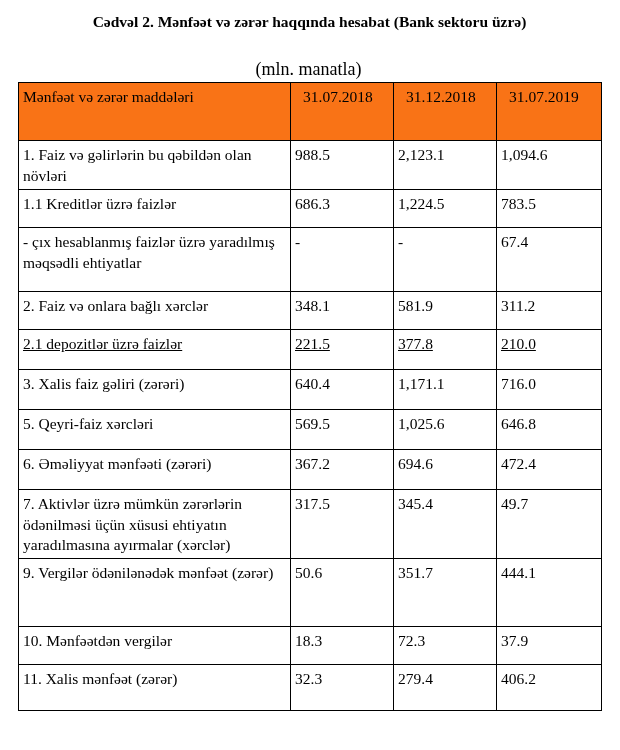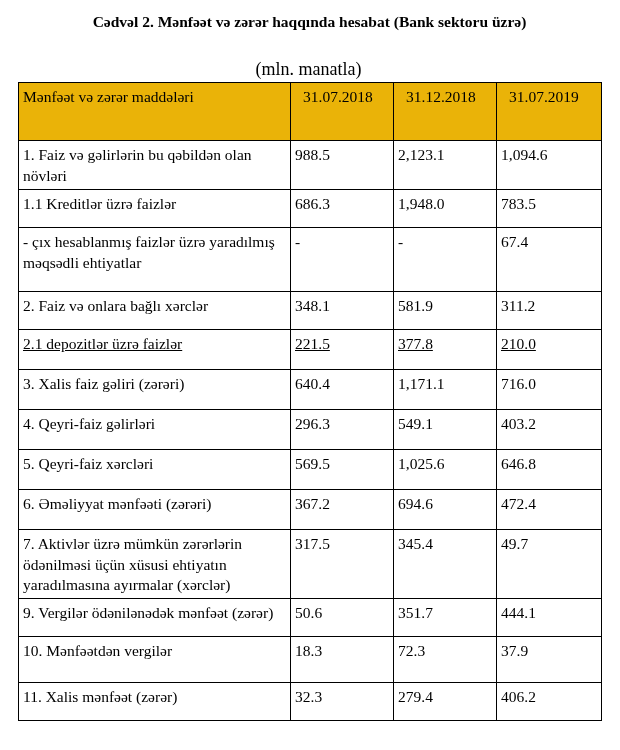--- a/index.html
+++ b/index.html
@@ -41,21 +41,21 @@
     border: 1px solid #000000;
     vertical-align: top;
     padding: 4px 4px 3px 4px;
     font-size: 15.5px;
     font-weight: normal;
     text-align: left;
     line-height: 1.32;
     overflow: hidden;
   }
   table.report thead th {
-    background: #eab308;
+    background: #f97316;
     height: 50px;
   }
   table.report thead th.date-col {
     padding-left: 12px;
   }
   
   tbody tr:nth-child(1)  { height: 48px; }
   tbody tr:nth-child(2)  { height: 38px; }
   tbody tr:nth-child(3)  { height: 64px; }
   tbody tr:nth-child(4)  { height: 38px; }
@@ -97,21 +97,21 @@
     <tbody>
       <tr>
         <td>1. Faiz və gəlirlərin bu qəbildən olan növləri</td>
         <td>988.5</td>
         <td>2,123.1</td>
         <td>1,094.6</td>
       </tr>
       <tr>
         <td>1.1 Kreditlər üzrə faizlər</td>
         <td>686.3</td>
-        <td>1,948.0</td>
+        <td>1,224.5</td>
         <td>783.5</td>
       </tr>
       <tr>
         <td>- çıx hesablanmış faizlər üzrə yaradılmış məqsədli ehtiyatlar</td>
         <td>-</td>
         <td>-</td>
         <td>67.4</td>
       </tr>
       <tr>
         <td>2. Faiz və onlara bağlı xərclər</td>
@@ -123,26 +123,20 @@
         <td>2.1 depozitlər üzrə faizlər</td>
         <td>221.5</td>
         <td>377.8</td>
         <td>210.0</td>
       </tr>
       <tr>
         <td>3. Xalis faiz gəliri (zərəri)</td>
         <td>640.4</td>
         <td>1,171.1</td>
         <td>716.0</td>
-      </tr>
-      <tr>
-        <td>4. Qeyri-faiz gəlirləri</td>
-        <td>296.3</td>
-        <td>549.1</td>
-        <td>403.2</td>
       </tr>
       <tr>
         <td>5. Qeyri-faiz xərcləri</td>
         <td>569.5</td>
         <td>1,025.6</td>
         <td>646.8</td>
       </tr>
       <tr>
         <td>6. Əməliyyat mənfəəti (zərəri)</td>
         <td>367.2</td>

